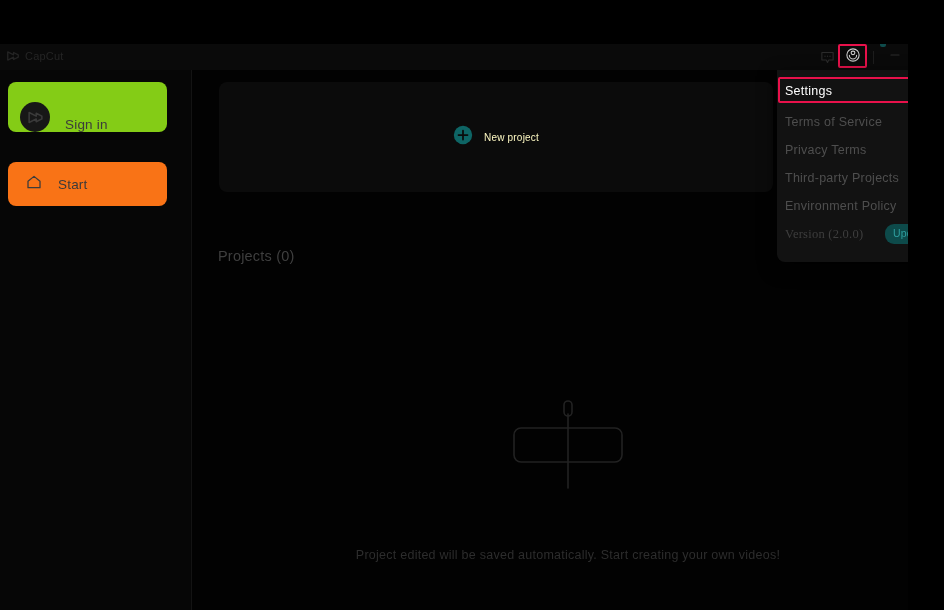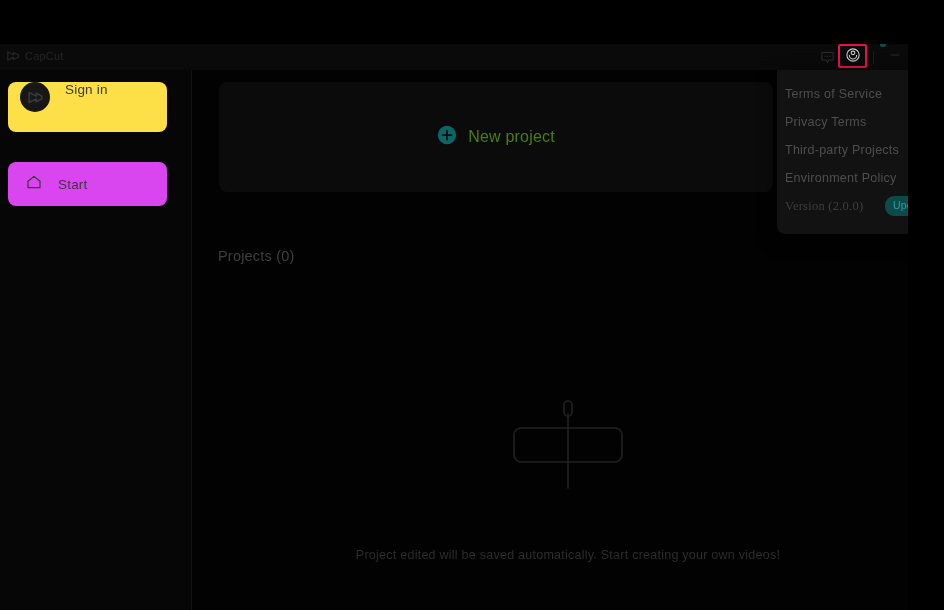--- a/index.html
+++ b/index.html
@@ -104,24 +104,24 @@
     left: 0; top: 26px;
     width: 192px;
     height: 584px;
     background: #060606;
     border-right: 1px solid #131313;
   }
   .signin-row {
     position: absolute;
     left: 8px; top: 12px;
     width: 159px; height: 50px;
-    background: #fde047;
+    background: #84cc16;
     border-radius: 8px;
     display: flex;
-    align-items: flex-start;
+    align-items: flex-end;
     padding-left: 12px;
     cursor: default;
   }
   .avatar {
     width: 30px; height: 30px;
     border-radius: 50%;
     background: #171717;
     display: flex;
     align-items: center;
     justify-content: center;
@@ -130,21 +130,21 @@
   .signin-label {
     margin-left: 15px;
     font-size: 13.5px;
     color: #3b3b3b;
     letter-spacing: .2px;
   }
   .start-row {
     position: absolute;
     left: 8px; top: 92px;
     width: 159px; height: 44px;
-    background: #d946ef;
+    background: #f97316;
     border-radius: 8px;
     display: flex;
     align-items: center;
     padding-left: 17px;
     cursor: default;
   }
   .start-label {
     margin-left: 15px;
     font-size: 13.5px;
     color: #3a3a3a;
@@ -181,22 +181,22 @@
     align-items: center;
     justify-content: center;
     cursor: default;
   }
   .np-inner {
     display: flex;
     align-items: center;
     gap: 11px;
   }
   .np-label {
-    font-size: 16px;
-    color: #4d7c0f;
+    font-size: 10px;
+    color: #fef9c3;
     letter-spacing: .2px;
   }
   .projects-heading {
     position: absolute;
     left: 26px; top: 178px;
     font-size: 14.5px;
     color: #3f3f3f;
     letter-spacing: .2px;
   }
   .empty-state {
@@ -387,20 +387,24 @@
           <rect x="56" y="1" width="8" height="15" rx="4" fill="none" stroke="#222222" stroke-width="1.6"></rect>
         </svg>
       </span>
       <div class="empty-caption">Project edited will be saved automatically. Start creating your own videos!</div>
     </div>
 
   </div>
 
   <div class="dropdown">
 
+    <div class="menu-item settings">
+      <span>Settings</span>
+      <span class="hl"></span>
+    </div>
 
     <div class="menu-spacer"></div>
 
     <div class="menu-item">
       <span>Terms of Service</span>
     </div>
 
     <div class="menu-item">
       <span>Privacy Terms</span>
     </div>

